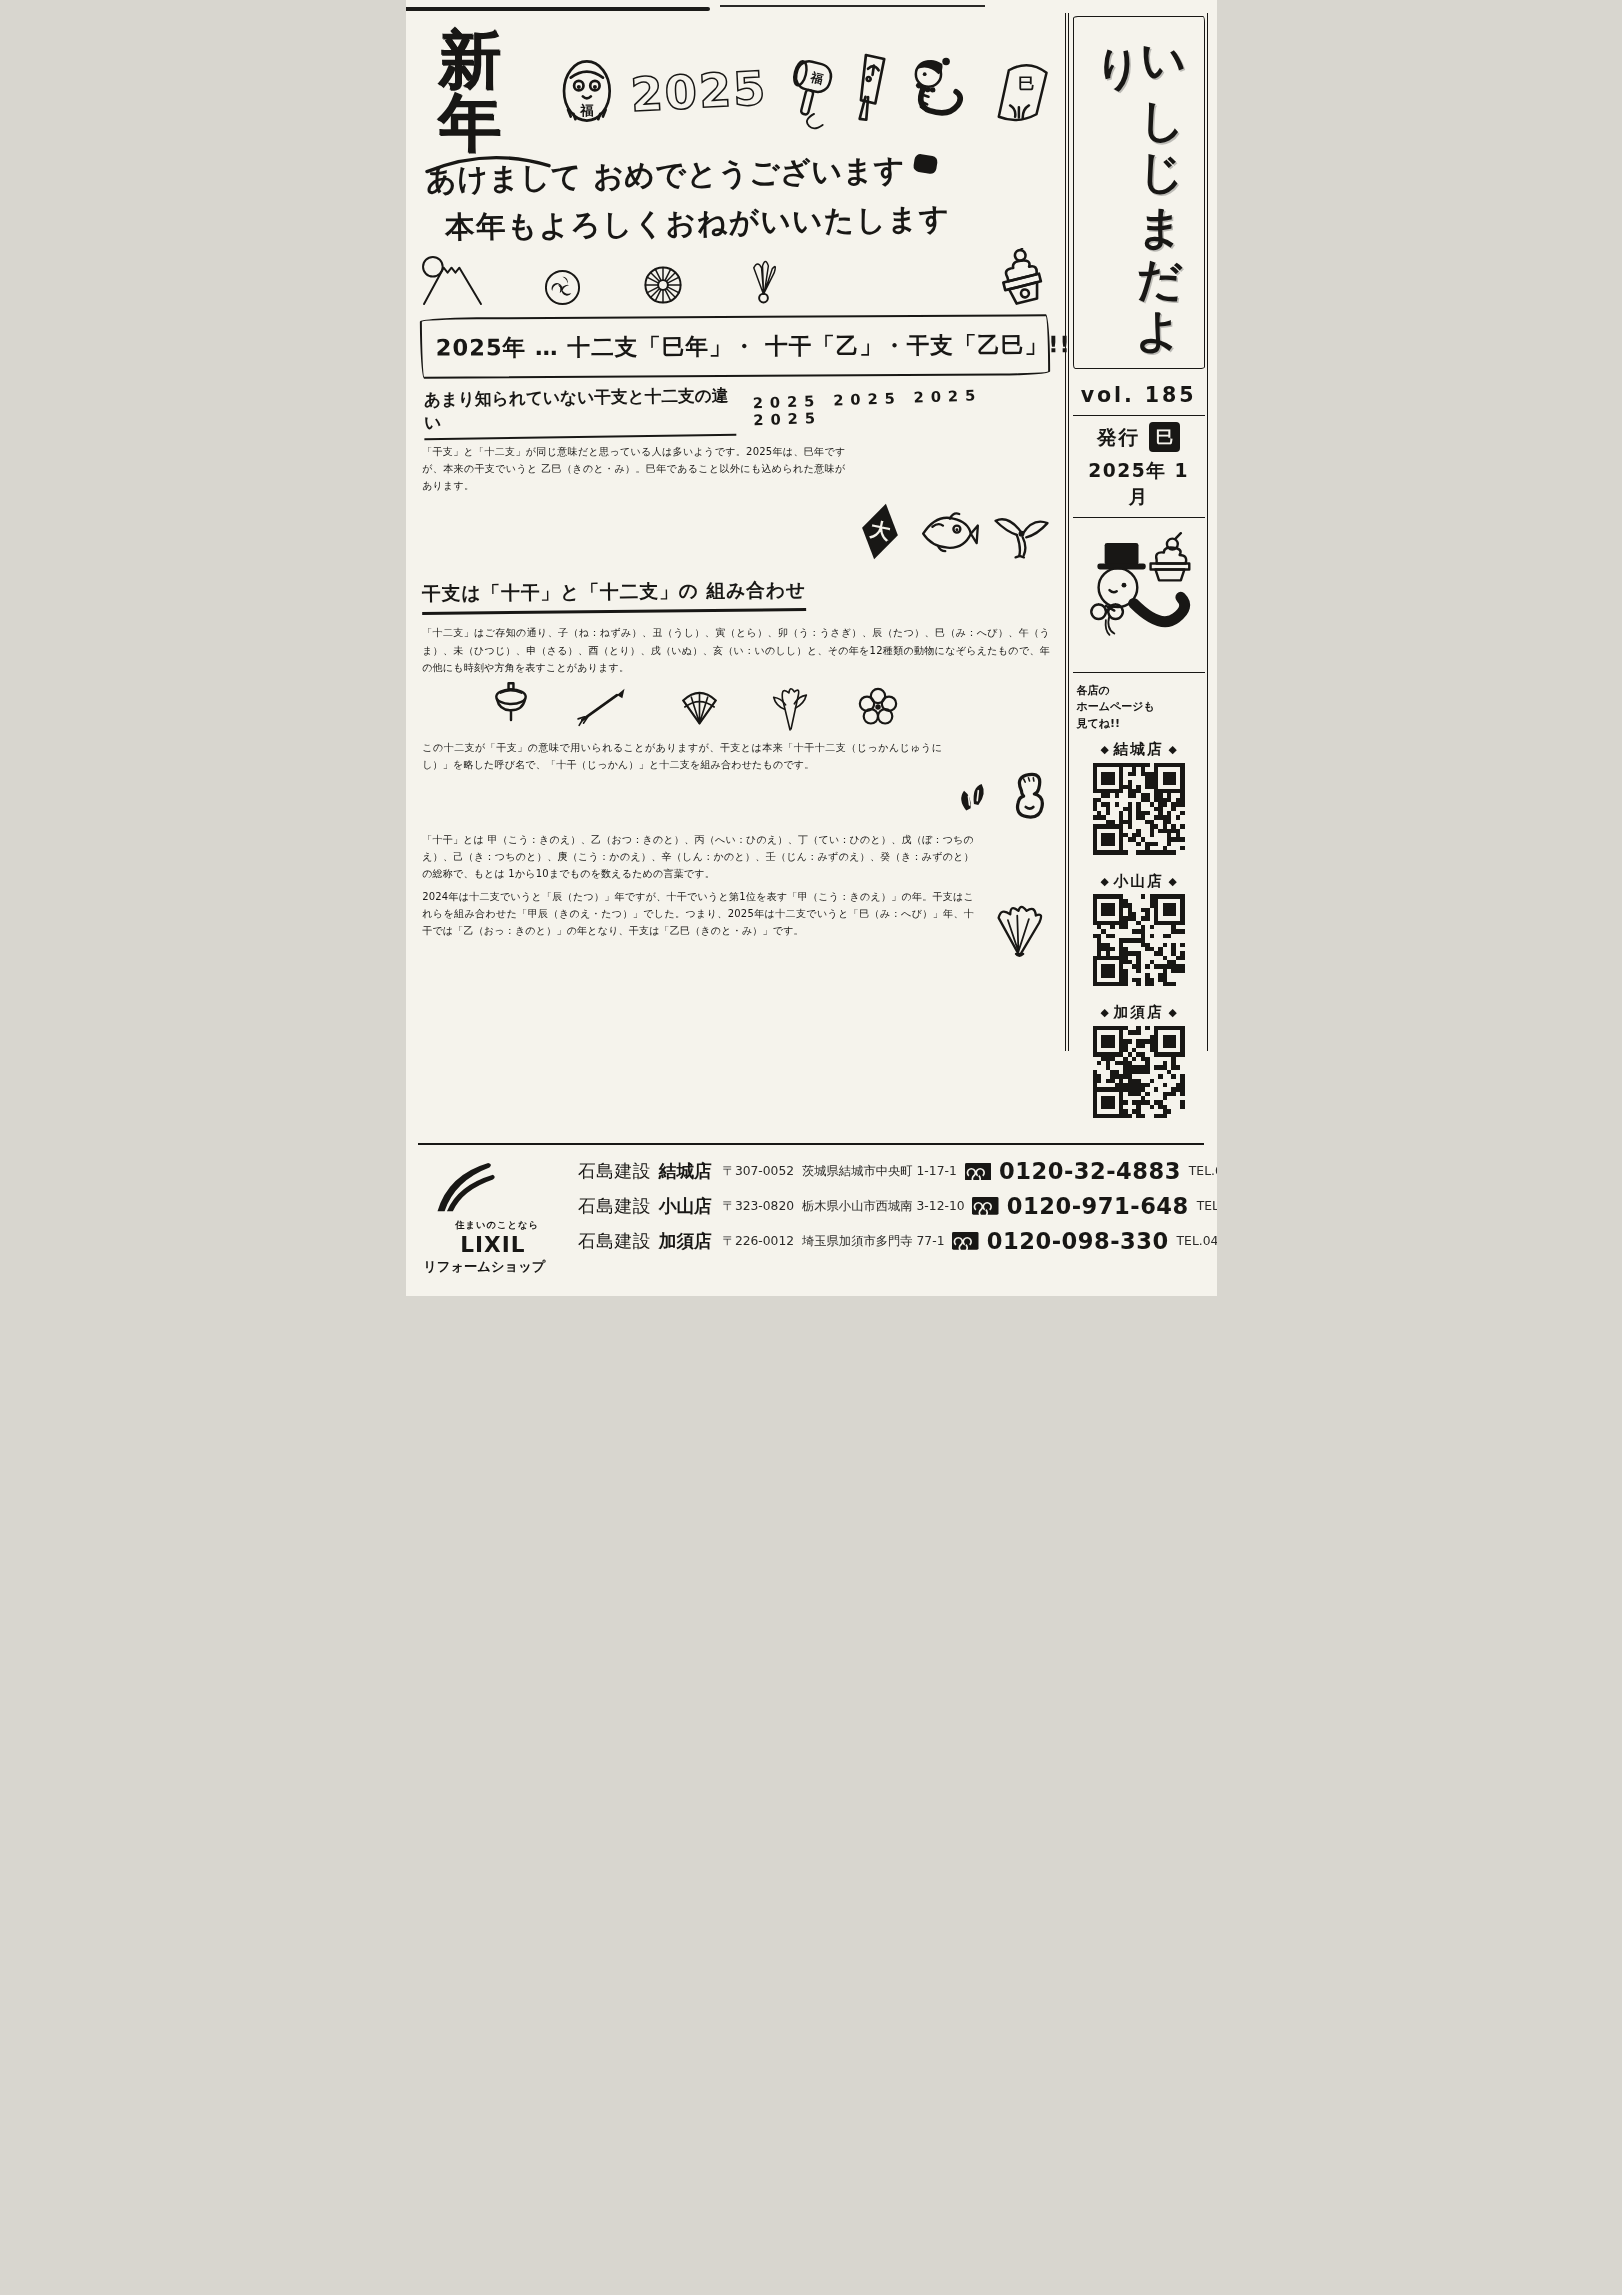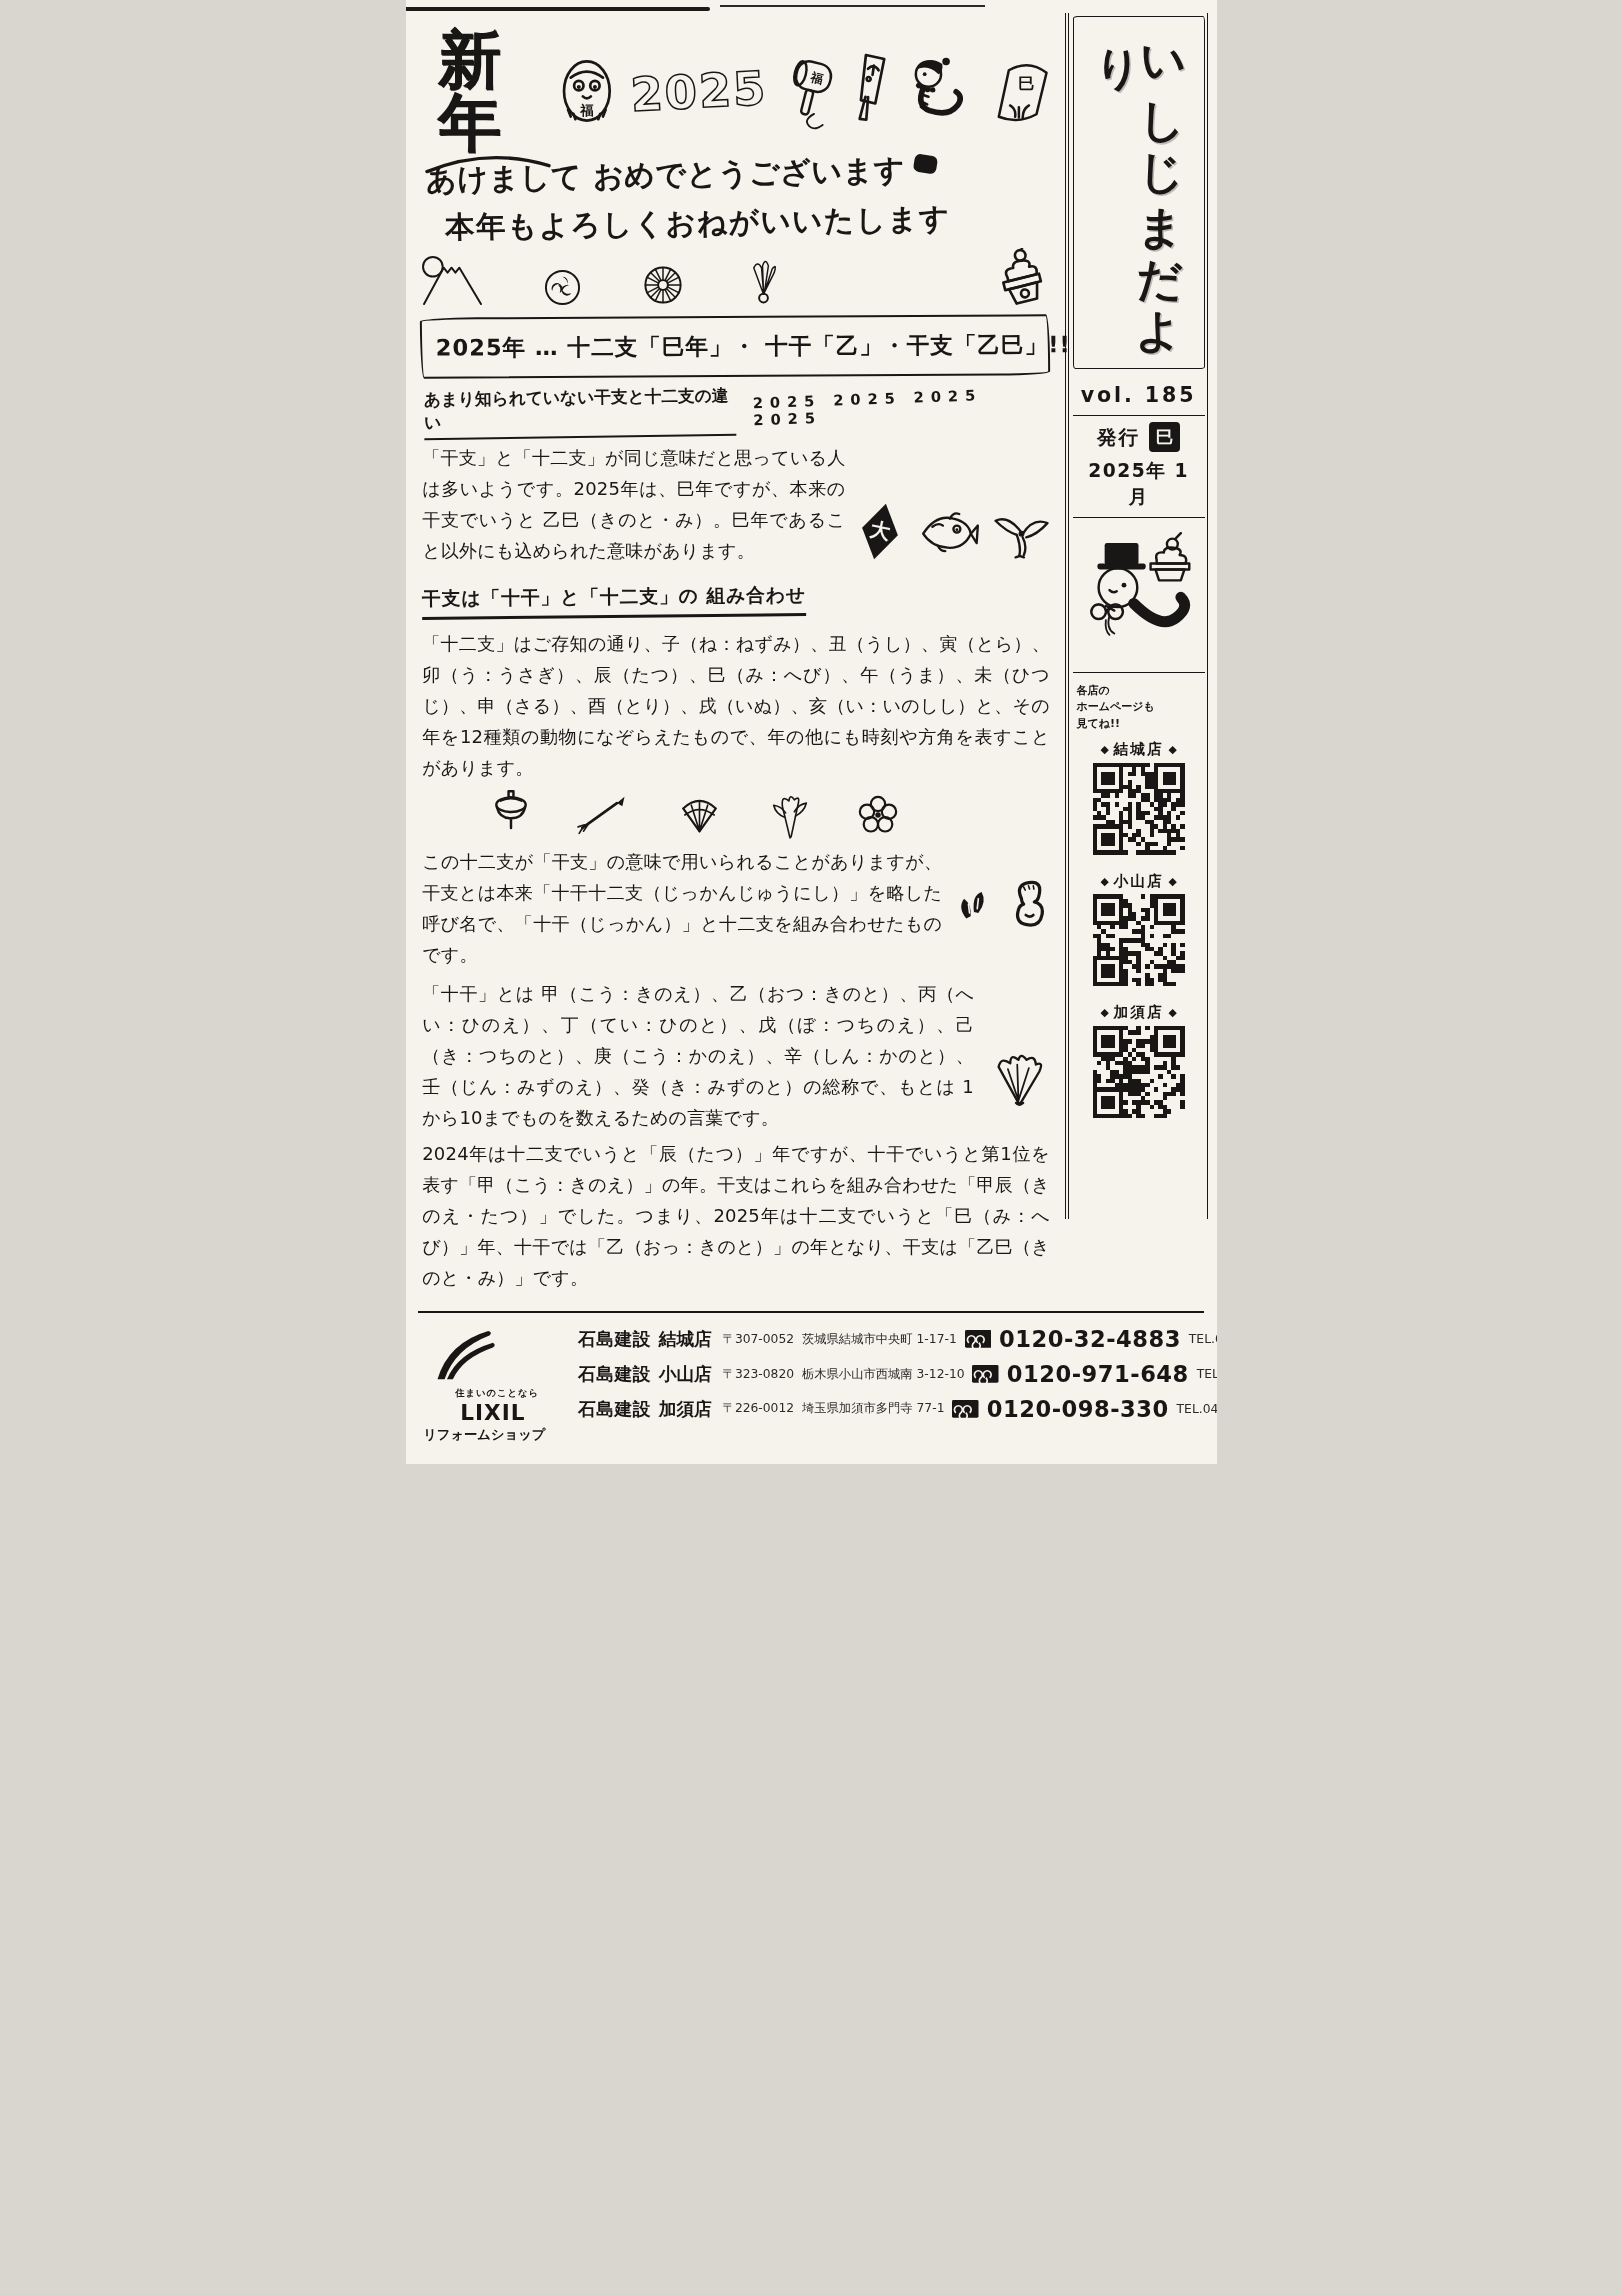--- a/index.html
+++ b/index.html
@@ -32,21 +32,21 @@
 
   
   .hand{border:2px solid var(--ink);border-radius:125px 8.8px 110px 8.8px / 8.8px 110px 8.8px 125px;}
   .headline-box{margin:8.8px 2.9px 6.9px 0;padding:12.8px 13.7px;border-width:2.5px;transform:rotate(-0.3deg);}
   .headline-text{font-size:22.6px;font-weight:800;letter-spacing:1px;white-space:nowrap;}
   .subhead-row{display:flex;align-items:baseline;gap:16.7px;margin:9.8px 0 4.9px 3.9px;}
   .subhead{font-size:16.7px;font-weight:600;border-bottom:2.9px solid var(--ink);padding-bottom:3.9px;transform:rotate(-0.8deg);}
   .subhead-years{font-size:14.7px;font-weight:600;letter-spacing:6.9px;transform:rotate(-2deg);}
   .h2{display:inline-block;font-size:18.7px;font-weight:800;margin:12.8px 0 6.9px 2px;border-bottom:3.9px solid var(--ink);padding-bottom:4.9px;transform:rotate(-0.6deg);letter-spacing:1px;}
 
-  .para{font-size:18px;line-height:1.72;letter-spacing:0.2px;margin:4.9px 2.9px 3.9px 2px;text-align:justify;}
+  .para{font-size:10px;line-height:1.72;letter-spacing:0.2px;margin:4.9px 2.9px 3.9px 2px;text-align:justify;}
   .float-icons{float:right;display:flex;gap:12.8px;align-items:center;margin:3.9px 2px 4.9px 12.8px;}
   .icon-row{display:flex;gap:44px;align-items:center;margin:3.9px 0 3.9px 69px;height:54px;}
 
   
   .sidebar{width:145px;flex:0 0 145px;position:relative;padding:2.9px 4.9px 9.8px 7.9px;}
   .sidebar::before{content:"";position:absolute;left:0;top:0;bottom:79px;border-left:1.5px solid var(--ink);}
   .sidebar::after{content:"";position:absolute;left:3.4px;top:0;bottom:79px;border-left:1.5px solid var(--ink);}
   .side-edge{position:absolute;right:2px;top:0;bottom:79px;border-right:1.5px solid var(--ink);}
   .side-box{border:1.5px solid var(--ink);border-radius:4.9px 2px 5.9px 2.5px/2.5px 5.9px 2px 4.9px;margin-bottom:6.9px;background:var(--paper);position:relative;}
   .side-title{height:353px;display:flex;align-items:center;justify-content:center;}
@@ -69,21 +69,21 @@
 
   
   .footer{margin:12.8px 12.8px 0 12.8px;border-top:2px solid var(--ink);padding-top:12.8px;display:flex;gap:12.8px;}
   .logo-block{width:147px;flex:0 0 147px;position:relative;padding-left:4.9px;}
   .logo-swoosh{margin-left:6.9px;}
   .logo-tagline{font-size:9.3px;font-weight:700;letter-spacing:1px;margin:1px 0 0 32px;}
   .logo-brand{font-size:21.6px;font-weight:900;letter-spacing:1px;margin-left:37px;}
   .logo-sub{font-size:13.3px;font-weight:800;margin-top:1px;white-space:nowrap;}
   .addr-rows{flex:1;display:flex;flex-direction:column;gap:8.8px;padding-top:1px;}
   .addr-row{display:flex;align-items:center;gap:7.9px;white-space:nowrap;}
-  .a-company{font-size:17.7px;font-weight:700;letter-spacing:0.5px;}
+  .a-company{font-size:17.7px;font-weight:400;letter-spacing:0.5px;}
   .a-store{font-size:17.7px;font-weight:900;margin-right:2.9px;}
   .a-postal,.a-address{font-size:12.3px;font-weight:500;color:#2b2a28;}
   .a-free{font-size:22.6px;font-weight:900;letter-spacing:0.5px;}
   .a-tel{font-size:12.3px;font-weight:500;color:#2b2a28;}
   .freedial{display:inline-flex;}
   svg.lineart{stroke:var(--ink);fill:none;stroke-width:4;stroke-linecap:round;stroke-linejoin:round;}
   svg.lineart .fill{fill:var(--ink);stroke:none;}
   svg.lineart text{stroke:none;fill:var(--ink);font-weight:700;}
   .clear{clear:both;}
 </style>

